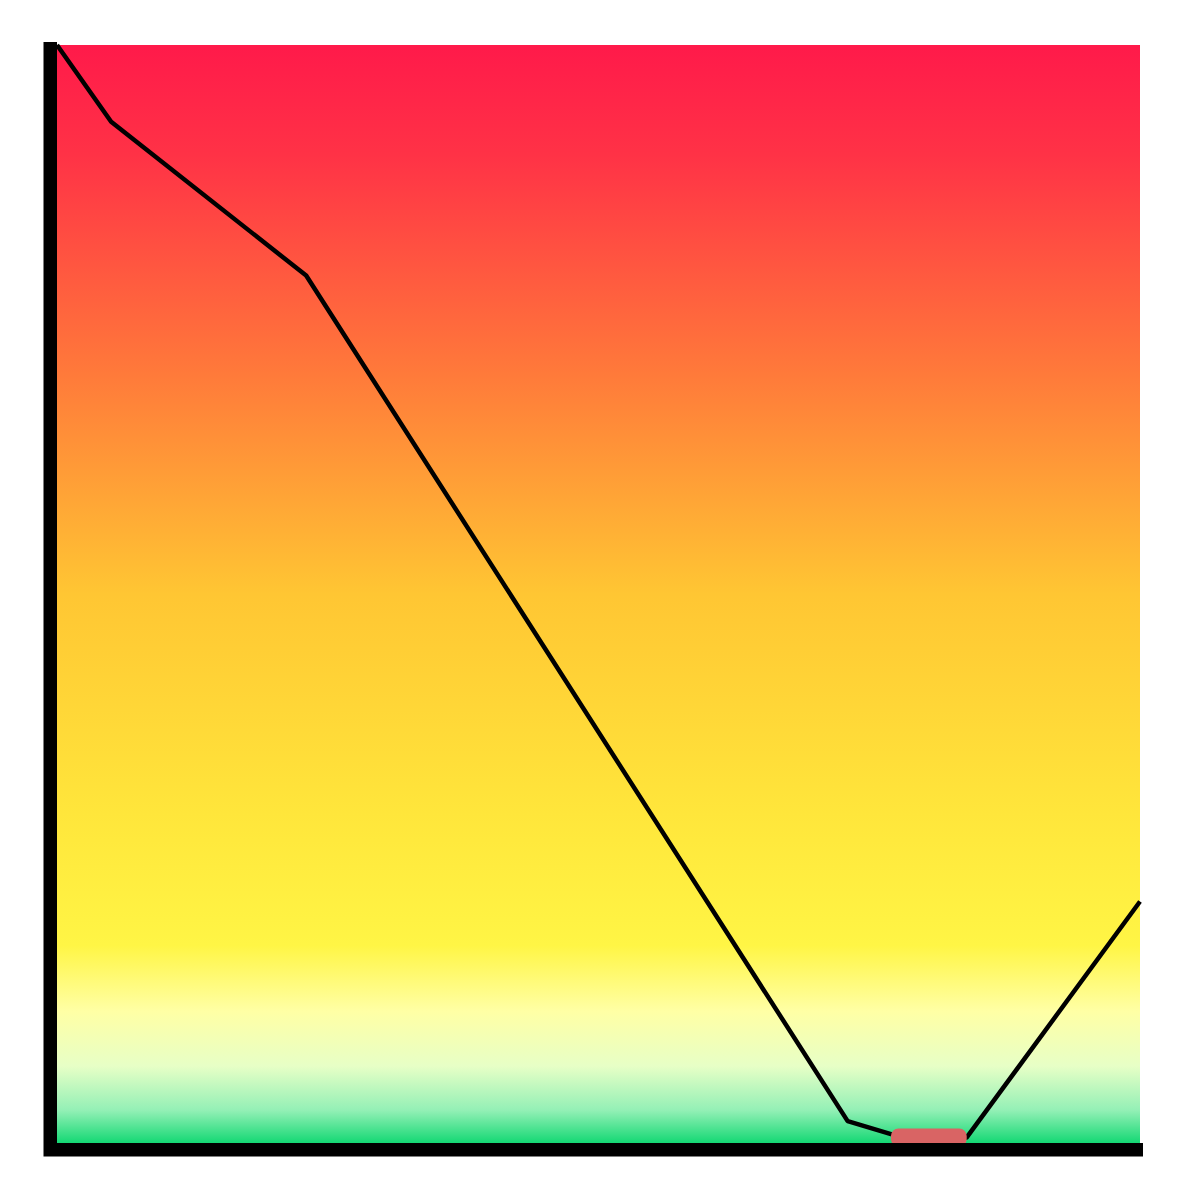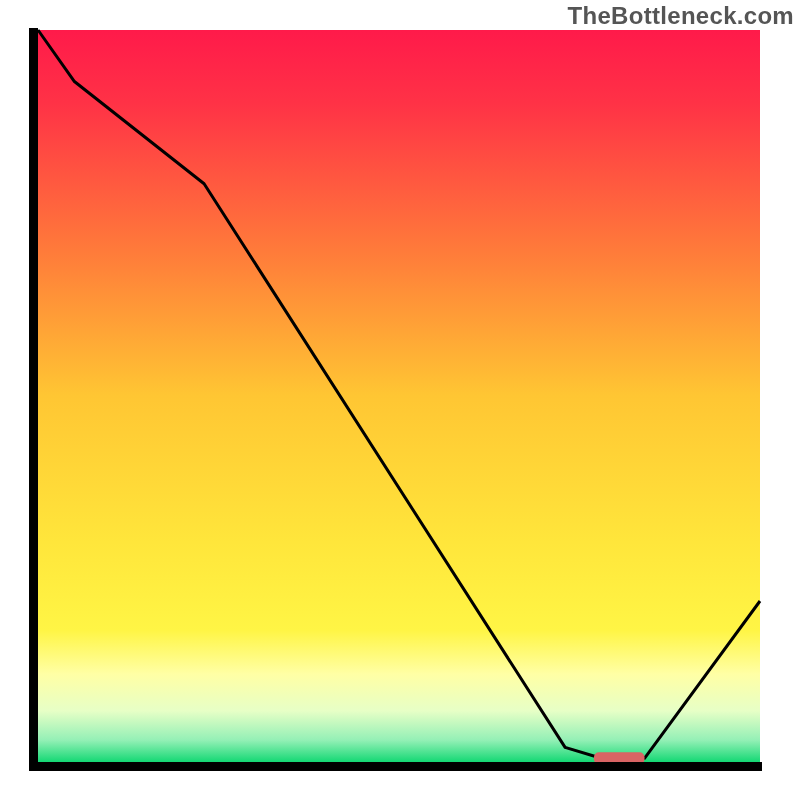--- a/index.html
+++ b/index.html
@@ -47,21 +47,20 @@
     fill: none;
     stroke: #000;
     stroke-width: 9;
   }
 </style>
 </head>
 <body>
 
 <div class="chart-container">
 
-  <div class="watermark">TheBottleneck.com</div>
 
   <svg class="chart" viewBox="0 0 800 800">
     <defs>
       <linearGradient id="bg-grad" x1="0" y1="0" x2="0" y2="1">
           <stop offset="0%" stop-color="#ff1a4a"></stop>
           <stop offset="10%" stop-color="#ff3246"></stop>
           <stop offset="30%" stop-color="#ff7a3a"></stop>
           <stop offset="50%" stop-color="#ffc633"></stop>
           <stop offset="70%" stop-color="#ffe63b"></stop>
           <stop offset="82%" stop-color="#fff545"></stop>

